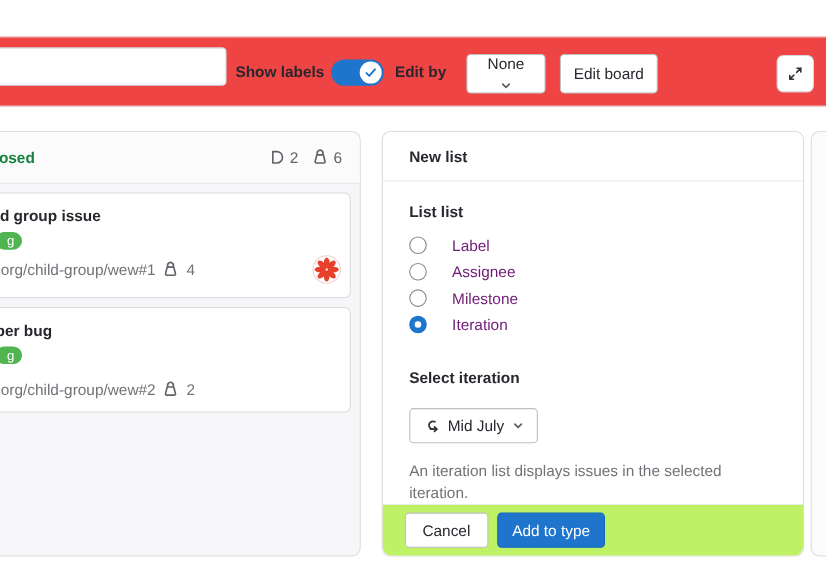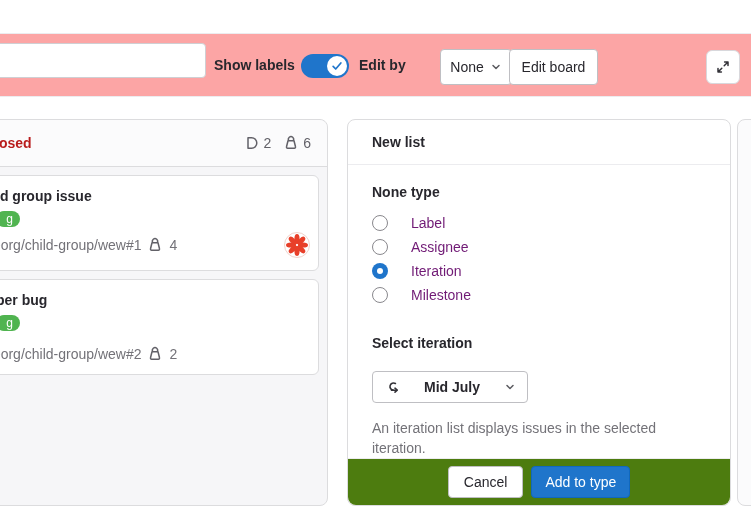--- a/index.html
+++ b/index.html
@@ -2,52 +2,52 @@
 <html><head>
 <meta charset="utf-8">
 <style>
   * { margin:0; padding:0; box-sizing:border-box; }
   html,body { width:751px; height:523px; overflow:hidden; background:#fff;
     font-family:"Liberation Sans", sans-serif; color:#28272d; }
   .canvas { position:relative; width:751px; height:523px; }
 
   
   .toolbar { position:absolute; left:0; top:33px; width:751px; height:64px;
-    background:#fca5a5; border-top:1px solid #ececef; border-bottom:1px solid #ececef;
+    background:#ef4444; border-top:1px solid #ececef; border-bottom:1px solid #ececef;
     display:flex; align-items:center; }
   .filter-input { position:absolute; left:-20px; top:9px; width:226px; height:35px;
     border:1px solid #cfcfd3; border-radius:4px; background:#fff; font-size:14px;
     padding:0 10px; outline:none; color:#28272d; }
   .tb-label { font-size:14px; font-weight:600; color:#28272d; white-space:nowrap; }
   .show-labels { position:absolute; left:214px; }
   .groupby { position:absolute; left:359px; }
   .toggle { position:absolute; left:301px; top:20px; width:48px; height:24px;
     background:#1f75cb; border-radius:12px; cursor:pointer; }
   .toggle .knob { position:absolute; right:2px; top:2px; width:20px; height:20px;
     background:#fff; border-radius:50%; display:flex; align-items:center; justify-content:center; }
   .btn { display:inline-flex; align-items:center; justify-content:center; gap:6px;
     height:36px; border:1px solid #bfbfc3; border-radius:4px; background:#fff;
     font-size:14px; color:#28272d; cursor:pointer; font-family:inherit; }
-  .btn-none { position:absolute; left:440px; top:15px; width:72px; }
+  .btn-none { position:absolute; left:424px; top:15px; width:72px;flex-direction:column; }
   .btn-edit { position:absolute; left:509px; top:15px; width:89px; }
   .btn-create { position:absolute; left:607px; top:15px; width:91px;
     background:#1f75cb; border:1px solid #1068bf; color:#fff; font-weight:400;
     box-shadow:0 0 0 3px #b7d2f0; }
   .btn-expand { position:absolute; left:706px; top:16px; width:34px; height:34px;
     border:1px solid #d8d8dc; border-radius:6px; }
   .chev { width:12px; height:12px; stroke:#5b5b60; stroke-width:2; fill:none;
     stroke-linecap:round; stroke-linejoin:round; }
 
   
   .column { position:absolute; left:-18px; top:119px; width:346px; height:387px;
     background:#f6f6f8; border:1px solid #dcdcde; border-radius:8px;
     display:flex; flex-direction:column; }
   .col-header { height:47px; background:#fbfbfc; border-bottom:1px solid #dcdcde;
     border-radius:8px 8px 0 0; display:flex; align-items:center; padding:0 16px; }
-  .col-title { font-size:14px; font-weight:600; color:#b91c1c; }
+  .col-title { font-size:14px; font-weight:600; color:#15803d; }
   .col-meta { margin-left:auto; display:flex; align-items:center; gap:4px;
     color:#626168; font-size:14px; }
   .col-meta .num { margin-right:8px; }
   .col-meta .num:last-child { margin-right:0; }
   .micon { width:16px; height:16px; color:#626168; }
   .col-body { flex:1; padding:8px; overflow:hidden; }
   .card { background:#fff; border:1px solid #dcdcde; border-radius:6px;
     height:96px; margin-bottom:8px; padding:12px 8px 12px 4px;
     display:flex; flex-direction:column; cursor:pointer; }
   .card-title { font-size:14px; font-weight:600; color:#28272d; }
@@ -72,27 +72,27 @@
   .panel-body { padding:19px 24px 0 24px; }
   .group-label { font-size:14px; font-weight:600; margin-bottom:11px; }
   .radio-row { display:flex; align-items:center; height:24px; cursor:pointer; }
   .radio { width:16px; height:16px; border-radius:50%; border:1px solid #89888d;
     background:#fff; flex:none; }
   .radio.checked { border:none; background:#1f75cb; position:relative; }
   .radio.checked::after { content:""; position:absolute; left:5px; top:5px;
     width:6px; height:6px; border-radius:50%; background:#fff; }
   .radio-label { font-size:14px; margin-left:23px; color:#701a75; }
   .sel-label { font-size:14px; font-weight:600; margin-top:28px; }
-  .iter-btn { margin-top:20px; height:32px; padding:0 11px; gap:24px;font-weight:bold; }
+  .iter-btn { margin-top:20px; height:32px; padding:0 11px; gap:7px; }
   .iter-btn svg.iter { width:16px; height:16px; color:#333238; }
   .desc { margin-top:15px; max-width:334px; color:#737278; font-size:14px;
     line-height:1.45; }
-  .panel-footer { margin-top:auto; height:50px; background:#4d7c0f;
+  .panel-footer { margin-top:auto; height:50px; background:#bef264;
     border-top:1px solid #ececef; border-radius:0 0 8px 8px;
-    display:flex; align-items:center; justify-content:center;
+    display:flex; align-items:center; justify-content:flex-start;
     gap:8px; padding:0 20px; }
   .btn-cancel { height:32px; padding:0 15px; }
   .btn-add { height:32px; padding:0 13px; background:#1f75cb;
     border:1px solid #1068bf; color:#fff; }
 
   
   .sliver { position:absolute; left:737px; top:119px; width:20px; height:387px;
     background:#fbfbfc; border:1px solid #dcdcde; border-radius:8px 0 0 8px; }
 </style>
 </head>
@@ -192,37 +192,37 @@
       </div>
 
     </div>
   </div>
 
   <div class="panel">
     <div class="panel-header">
       <span class="panel-title">New list</span>
     </div>
     <div class="panel-body">
-      <div class="group-label">None type</div>
+      <div class="group-label">List list</div>
 
       <div class="radio-row">
         <span class="radio"></span>
         <span class="radio-label">Label</span>
       </div>
       <div class="radio-row">
         <span class="radio"></span>
         <span class="radio-label">Assignee</span>
       </div>
       <div class="radio-row">
+        <span class="radio"></span>
+        <span class="radio-label">Milestone</span>
+      </div>
+      <div class="radio-row">
         <span class="radio checked"></span>
         <span class="radio-label">Iteration</span>
-      </div>
-      <div class="radio-row">
-        <span class="radio"></span>
-        <span class="radio-label">Milestone</span>
       </div>
 
       <div class="sel-label">Select iteration</div>
 
       <button class="btn iter-btn">
         <svg class="iter" viewBox="0 0 16 16">
           <path d="M9.5 11.2 a3.6 3.6 0 1 1 1.9 -6.7" fill="none" stroke="currentColor" stroke-width="1.6" stroke-linecap="round"></path>
           <path d="M7.5 11.2 h5.2" fill="none" stroke="currentColor" stroke-width="1.6" stroke-linecap="round"></path>
           <path d="M11 9.2 l2.2 2 l-2.2 2" fill="none" stroke="currentColor" stroke-width="1.6" stroke-linecap="round" stroke-linejoin="round"></path>
         </svg>

